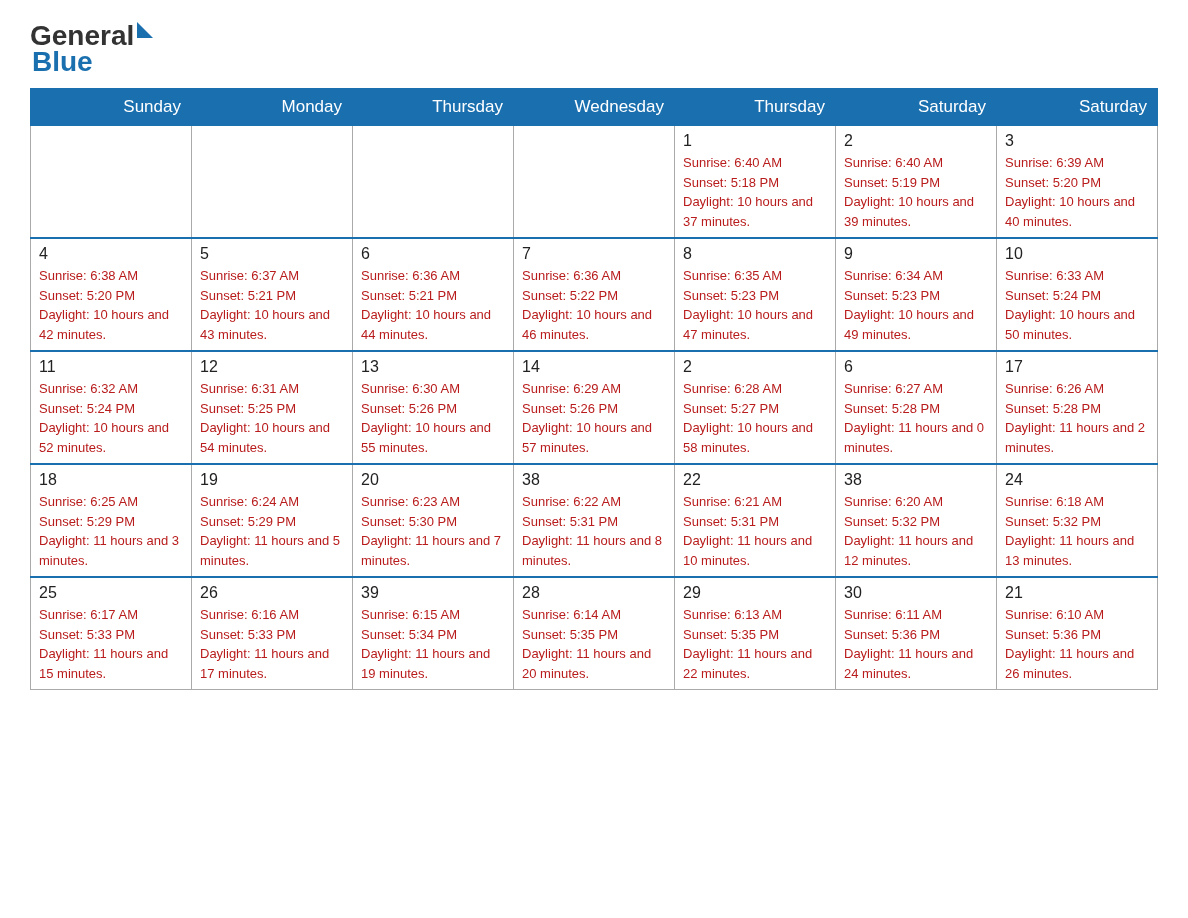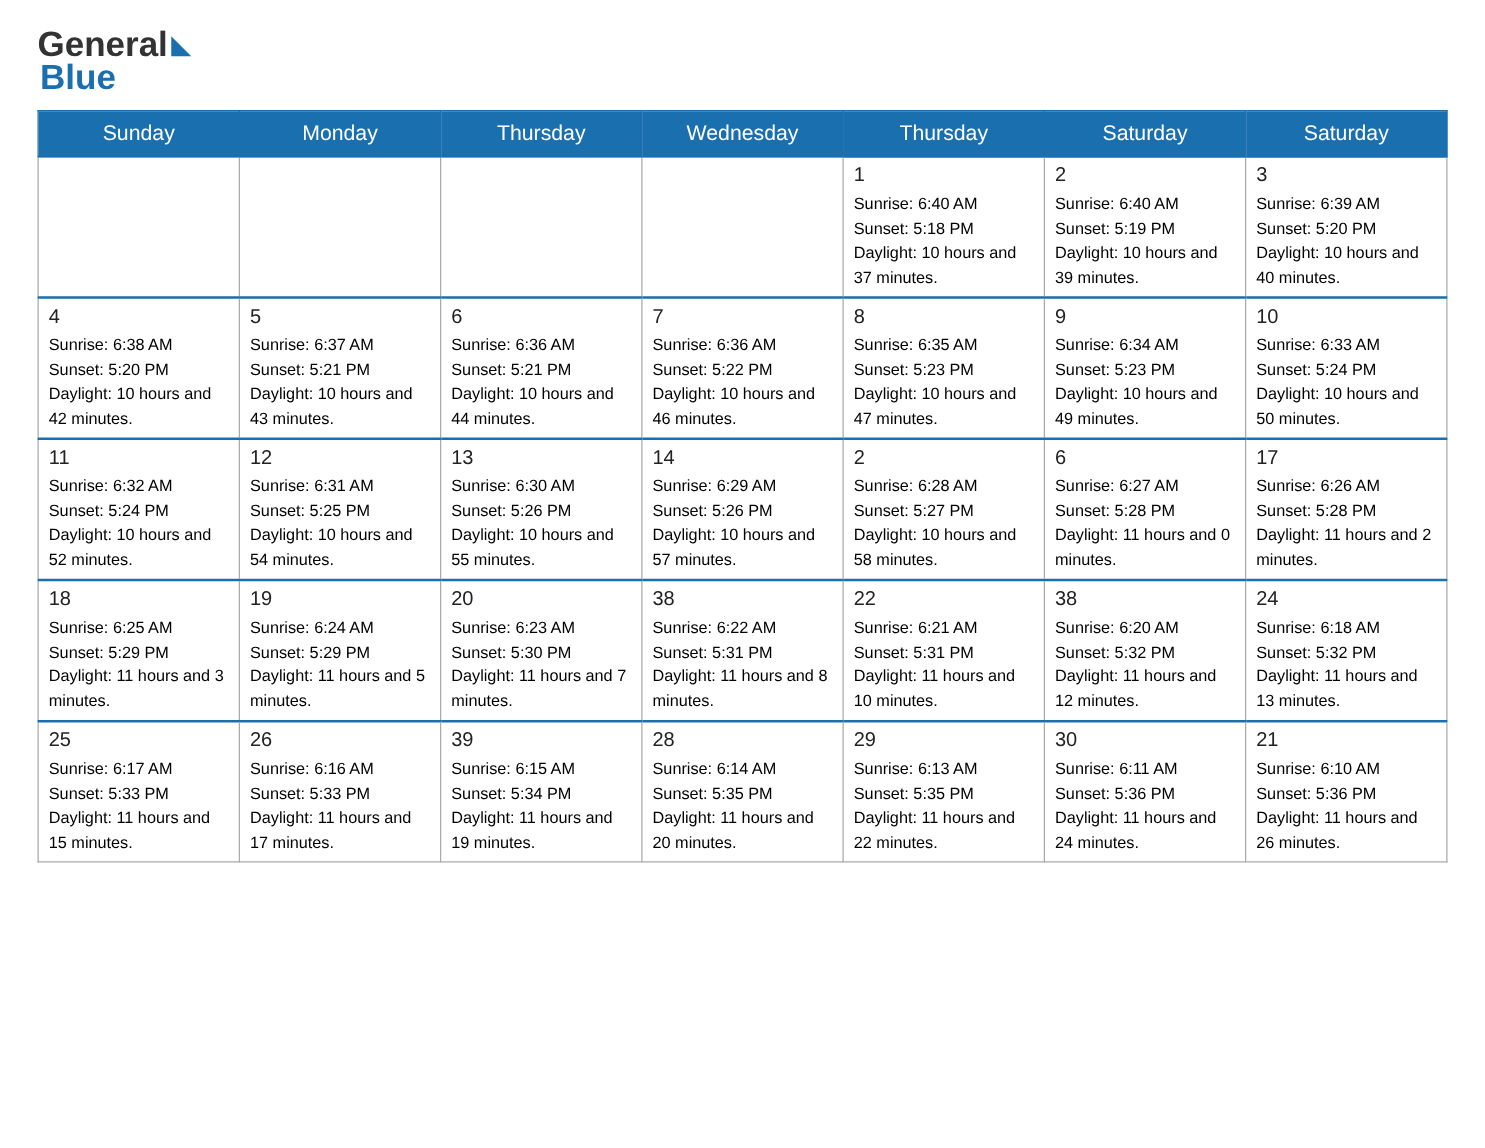--- a/index.html
+++ b/index.html
@@ -15,21 +15,20 @@
       justify-content: space-between;
       align-items: flex-start;
       margin-bottom: 10px;
     }
     .logo-wrapper {
       display: flex;
       flex-direction: column;
     }
     .logo-line1 {
       display: flex;
-      align-items: center;
     }
     .title-block {
       text-align: right;
     }
     .title-block h1 {
       font-size: 52px;
       font-weight: normal;
       color: #222;
       line-height: 1.1;
     }
@@ -43,21 +42,21 @@
       width: 100%;
       border-collapse: collapse;
       margin-top: 6px;
     }
     .calendar th {
       background: #1a6faf;
       color: #fff;
       font-size: 17px;
       font-weight: normal;
       padding: 8px 10px;
-      text-align: center;
+      text-align: right;
       border: 1px solid #1a6faf;
     }
     .calendar td {
       border: 1px solid #aaa;
       vertical-align: top;
       padding: 6px 8px;
       width: calc(100% / 7);
       min-height: 100px;
       font-size: 13px;
       color: #222;
@@ -73,21 +72,21 @@
     }
     .day-number {
       font-size: 16px;
       font-weight: normal;
       color: #222;
       display: block;
       margin-bottom: 3px;
     }
     .day-info {
       font-size: 13px;
-      color: #000000;
+      color: #b91c1c;
       line-height: 1.5;
     }
     .empty-cell {
       background: #fff;
     }
     
     .calendar tbody tr + tr td {
       border-top: 2px solid #1a6faf;
     }
   </style>

